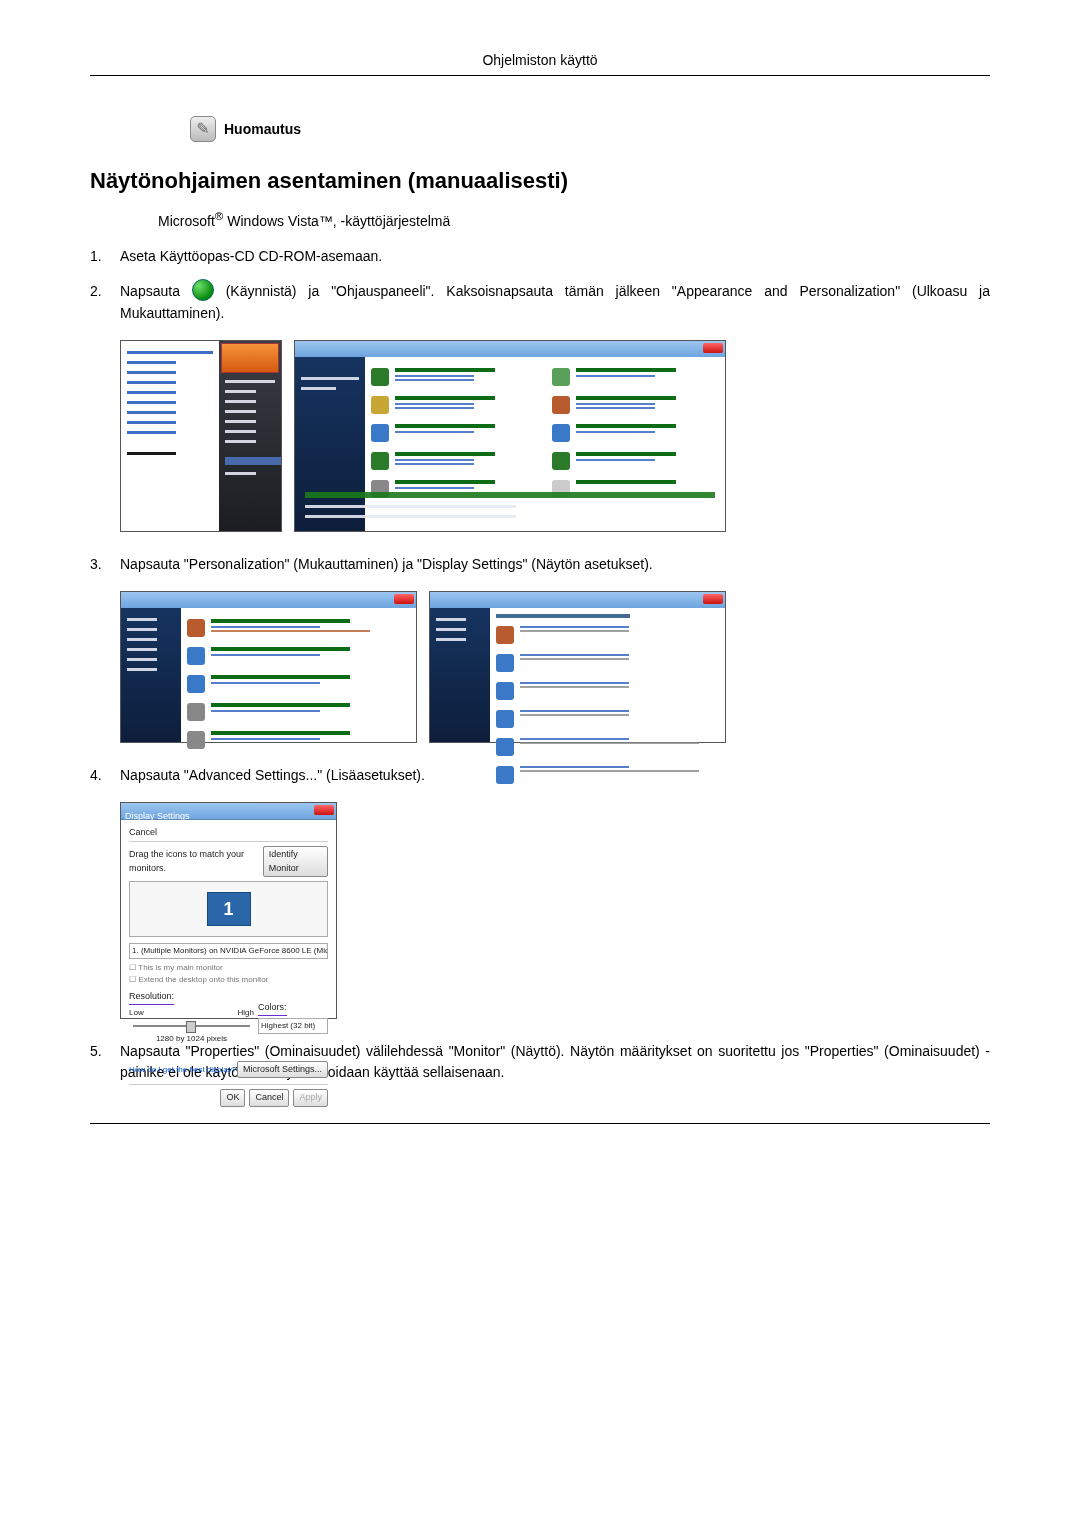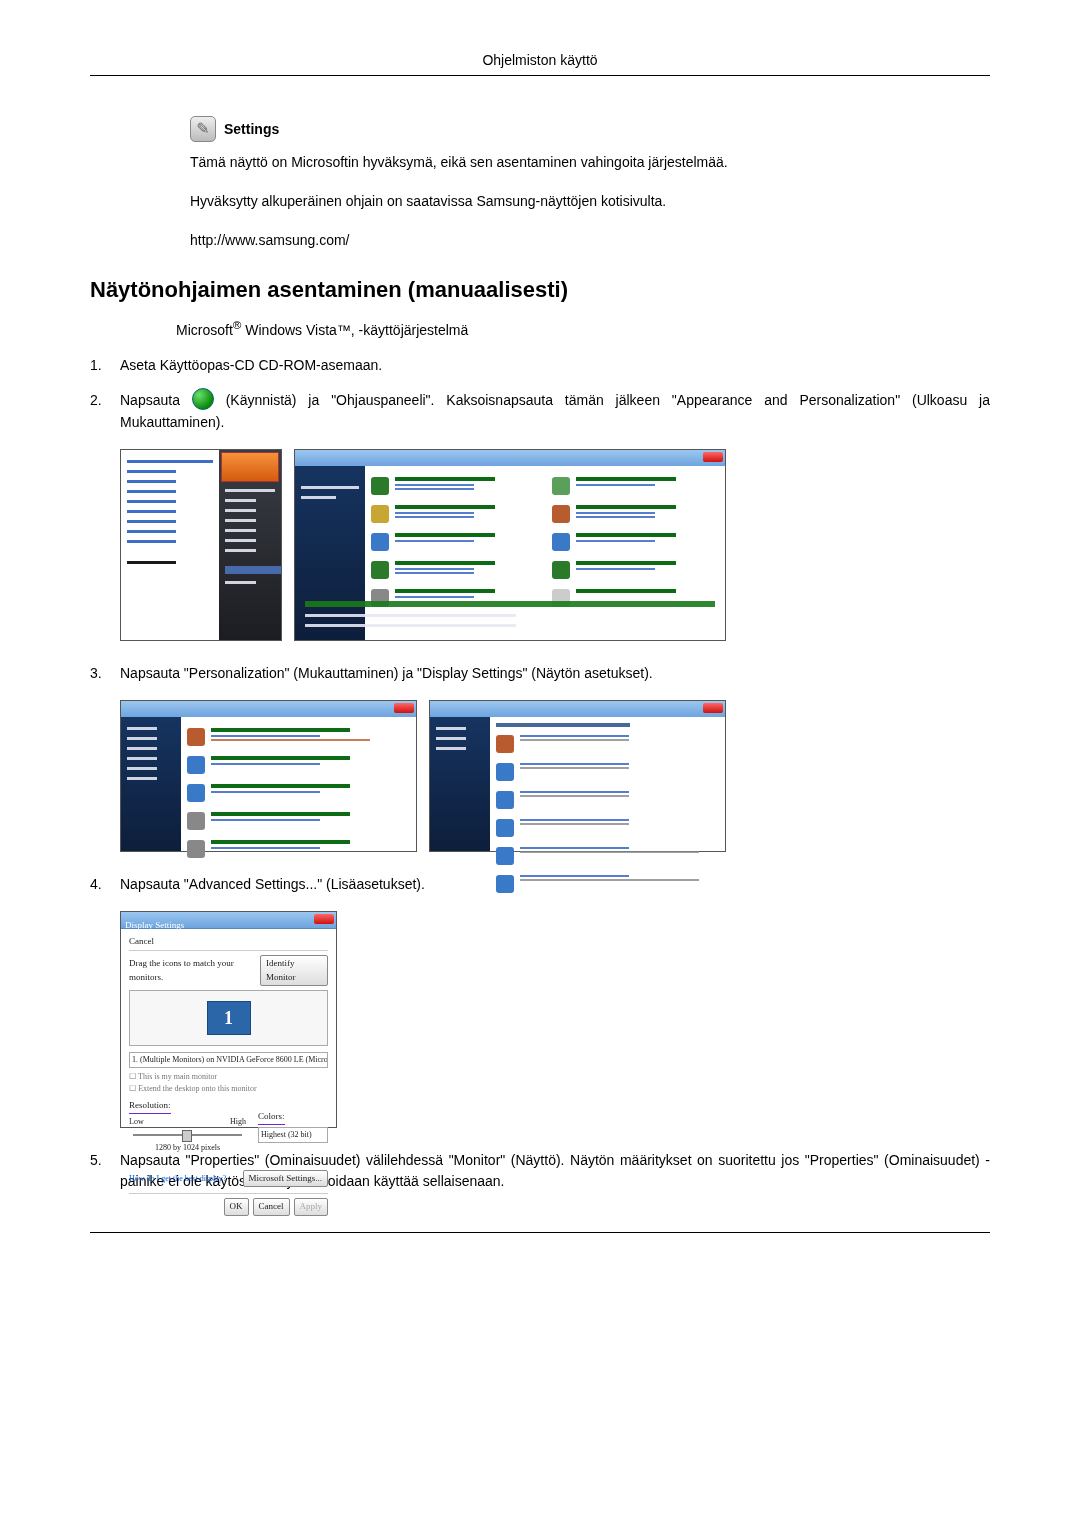--- a/index.html
+++ b/index.html
@@ -43,21 +43,21 @@
     font-size: 16px;
     color: #666;
   }
   .notice-label { font-weight: bold; }
   .notice-body p { margin: 10px 0 18px 0; }
   h3.section {
     font-size: 22px;
     font-weight: bold;
     margin: 22px 0 10px 0;
   }
-  .subline { margin-left: 86px; }
+  .subline { margin-left: 68px; }
   ol.steps {
     list-style: none;
     padding: 0;
     margin: 14px 0 0 0;
   }
   ol.steps > li {
     display: flex;
     margin: 14px 0 8px 0;
   }
   ol.steps > li .num {
@@ -86,21 +86,21 @@
   }
   .shot {
     background: #fff;
     border: 1px solid #555;
     position: relative;
     box-shadow: 0 0 0 0;
   }
   .shot.small { width: 160px; height: 190px; }
   .shot.wide  { width: 430px; height: 190px; }
   .shot.half  { width: 295px; height: 150px; }
-  .shot.dlg   { width: 215px; height: 215px; font-family: Liberation Serif, serif; }
+  .shot.dlg   { width: 215px; height: 215px; }
   .vista-right {
     position: absolute;
     left: 88px; right: 0; top: 0; bottom: 0;
     background: #fff;
   }
   .fake-line {
     height: 3px;
     background: #6e7ea7;
     margin: 7px 6px;
     opacity: .9;
@@ -205,26 +205,21 @@
 </style>
 </head>
 <body>
 
 <div class="header-title">Ohjelmiston käyttö</div>
 <hr class="topline">
 
 <div class="indent">
   <div class="notice-row">
     <span class="notice-icon">✎</span>
-    <span class="notice-label">Settings</span>
-  </div>
-  <div class="notice-body">
-    <p>Tämä näyttö on Microsoftin hyväksymä, eikä sen asentaminen vahingoita järjestelmää.</p>
-    <p>Hyväksytty alkuperäinen ohjain on saatavissa Samsung-näyttöjen kotisivulta.</p>
-    <p>http://www.samsung.com/</p>
+    <span class="notice-label">Huomautus</span>
   </div>
 </div>
 
 <h3 class="section">Näytönohjaimen asentaminen (manuaalisesti)</h3>
 
 <div class="subline">
   <span>Microsoft</span><sup>®</sup><span> Windows Vista™, -käyttöjärjestelmä</span>
 </div>
 
 <ol class="steps subline">
@@ -521,21 +516,21 @@
           <div class="section-underline">Resolution:</div>
           <div class="dlg-row" style="font-size:8px;">
             <span>Low</span>
             <span>High</span>
           </div>
           <div class="slider-track">
               <div class="slider-thumb"></div>
             </div>
           <div style="text-align:center;font-size:8px;">1280 by 1024 pixels</div>
         </div>
-        <div style="width:70px;margin-left:12px;">
+        <div style="width:70px;margin-left:4px;">
           <div class="section-underline">Colors:</div>
           <div style="border:1px solid #aaa;font-size:8px;padding:1px 2px;margin-top:2px;">Highest (32 bit)</div>
         </div>
       </div>
       <div class="dlg-row" style="margin-top:16px;">
         <span class="link" style="font-size:8px;">How do I get the best display?</span>
         <span class="tiny-btn">Microsoft Settings...</span>
       </div>
       <div class="dlg-foot">
         <span class="tiny-btn">OK</span>

